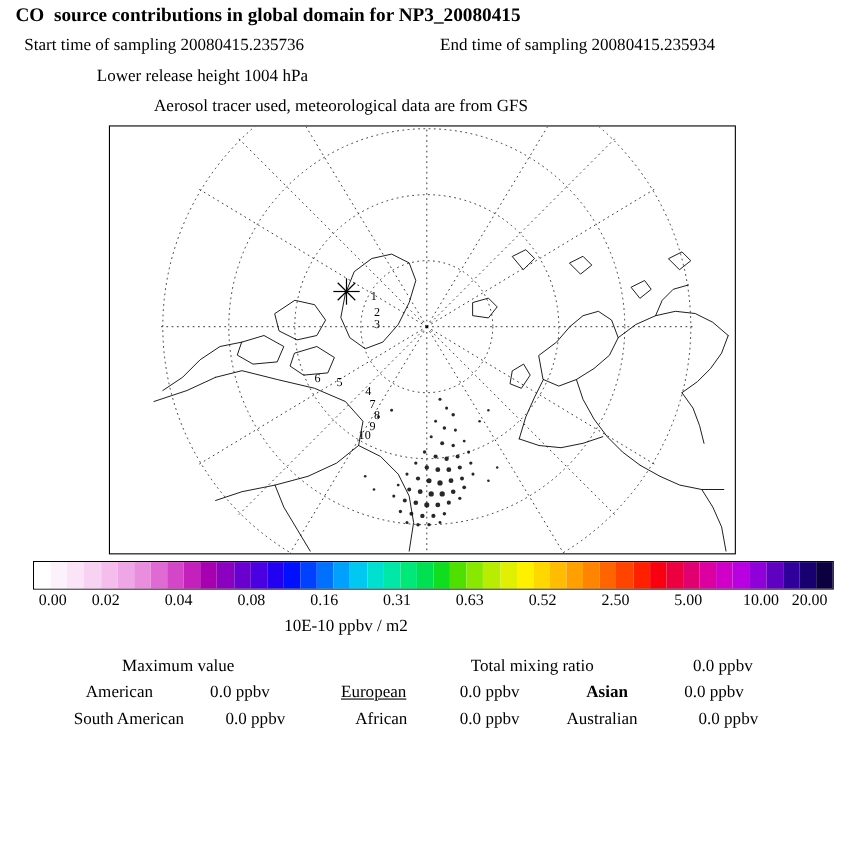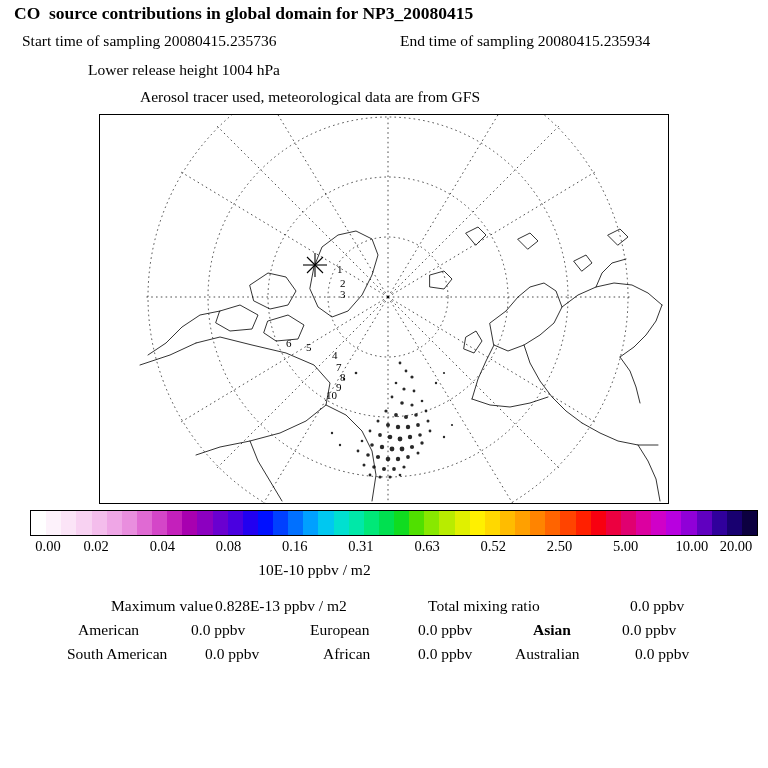--- a/index.html
+++ b/index.html
@@ -100,21 +100,21 @@
     font-size: 15.5px;
     white-space: pre;
   }
   .f-maxlabel { left: 63px;  top: 597px; margin-left: 48px; }
   .f-maxval   { left: 215px; top: 597px; }
   .f-totlabel { left: 428px; top: 597px; }
   .f-totval   { left: 630px; top: 597px; }
 
   .f-r1c1l { left: 78px;  top: 621px; }
   .f-r1c1v { left: 191px; top: 621px; }
-  .f-r1c2l { left: 310px; top: 621px; }
+  .f-r1c2l { left: 310px; top: 621px; text-decoration: underline; }
   .f-r1c2v { left: 418px; top: 621px; }
   .f-r1c3l { left: 533px; top: 621px; font-weight: bold; }
   .f-r1c3v { left: 622px; top: 621px; }
 
   .f-r2c1l { left: 67px;  top: 645px; }
   .f-r2c1v { left: 205px; top: 645px; }
   .f-r2c2l { left: 323px; top: 645px; }
   .f-r2c2v { left: 418px; top: 645px; }
   .f-r2c3l { left: 515px; top: 645px; }
   .f-r2c3v { left: 635px; top: 645px; }
@@ -354,21 +354,20 @@
       <span style="left: 427.091px;">0.63</span>
       <span style="left: 493.273px;">0.52</span>
       <span style="left: 559.455px;">2.50</span>
       <span style="left: 625.636px;">5.00</span>
       <span style="left: 691.818px;">10.00</span>
       <span style="left: 736px;">20.00</span>
     </div>
   <div class="cbar-unit">10E-10 ppbv / m2</div>
 
   <div class="foot f-maxlabel">Maximum value</div>
-  <div class="foot f-maxval">0.828E-13 ppbv / m2</div>
   <div class="foot f-totlabel">Total mixing ratio</div>
   <div class="foot f-totval">0.0 ppbv</div>
 
   <div class="foot f-r1c1l">American</div>
   <div class="foot f-r1c1v">0.0 ppbv</div>
   <div class="foot f-r1c2l">European</div>
   <div class="foot f-r1c2v">0.0 ppbv</div>
   <div class="foot f-r1c3l">Asian</div>
   <div class="foot f-r1c3v">0.0 ppbv</div>
 

